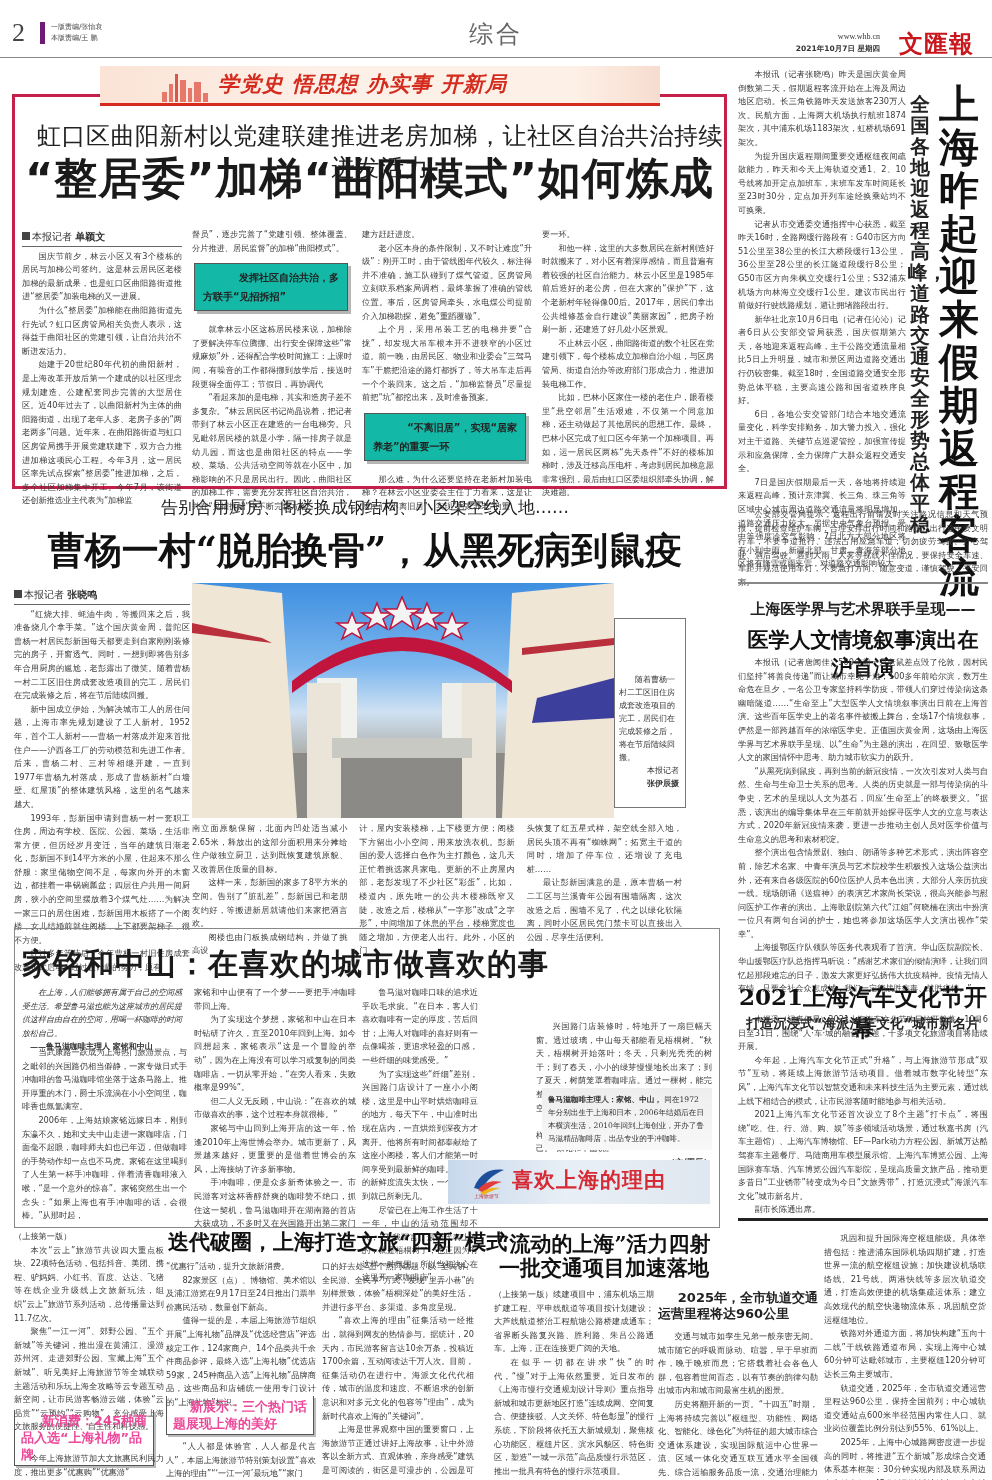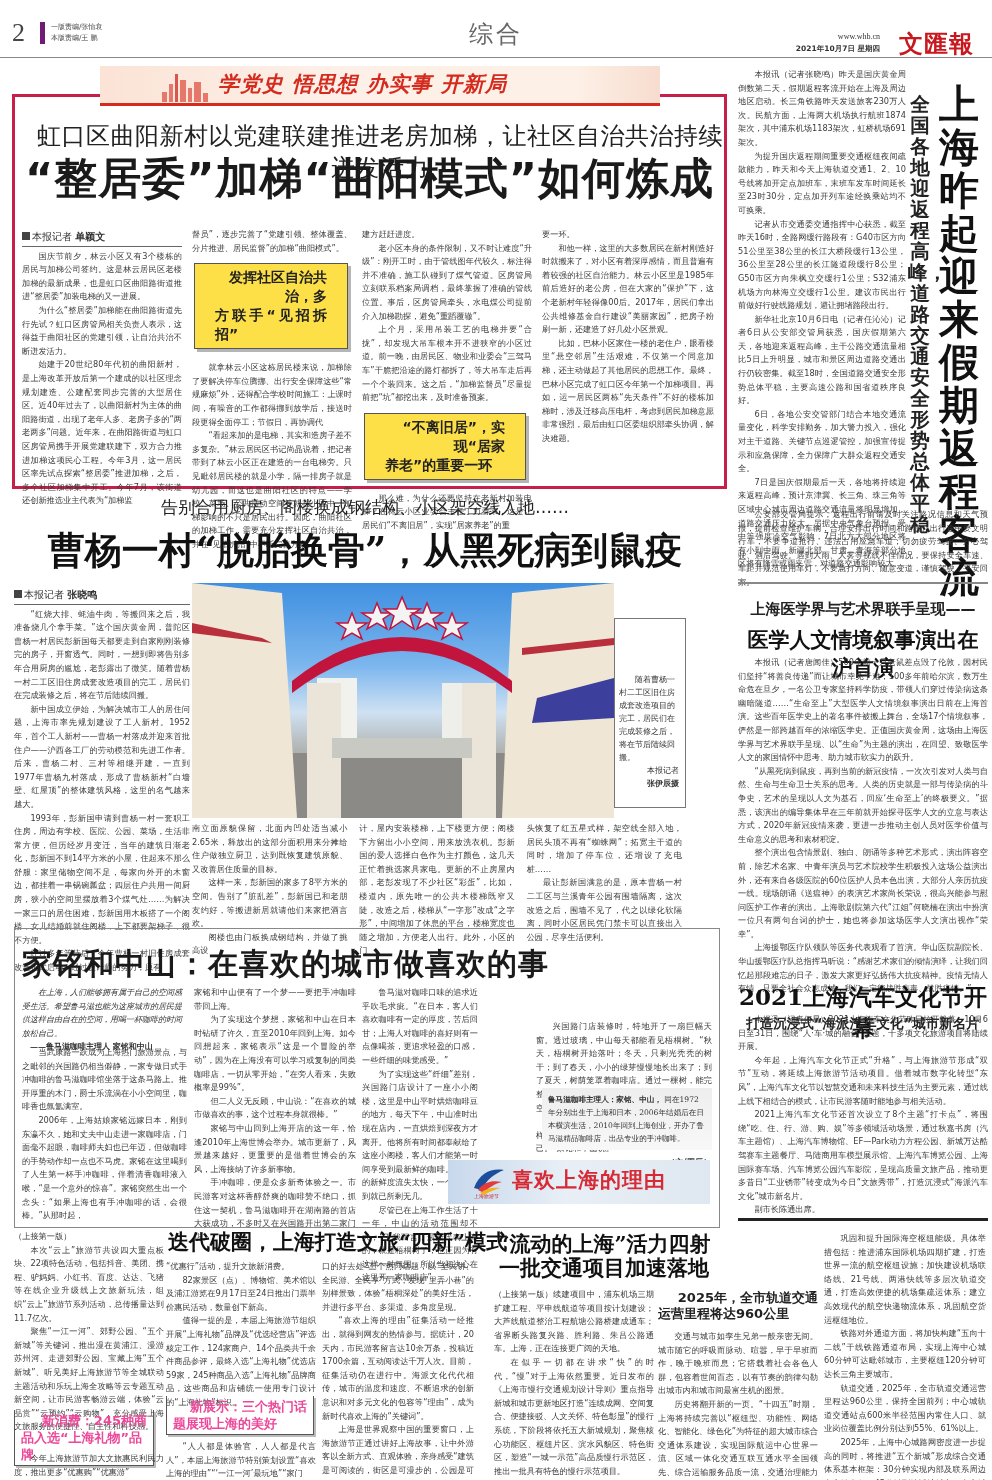--- a/index.html
+++ b/index.html
@@ -27,21 +27,21 @@
   .banner-city { left: 62px; top: 6px; width: 48px; height: 30px; }
   .banner-city span { position: absolute; bottom: 0; background: #e7776a; }
 
   
   .lead-box { left: 12px; top: 94px; width: 715px; height: 395px; border: 3px solid #c6204a; border-top: none; }
   .lead-box-top-l { left: 12px; top: 94px; width: 88px; height: 3px; background: #c6204a; }
   .lead-box-top-r { left: 660px; top: 94px; width: 67px; height: 3px; background: #c6204a; }
   .lead-kicker { left: 12px; width: 715px; top: 120px; text-align: center; font-size: 24px; color: #222; letter-spacing: 0.5px; font-family: "DejaVu Serif", serif; padding-left: 21px; }
   .lead-headline { left: 12px; width: 715px; top: 150px; text-align: center; font-family: "DejaVu Sans", sans-serif; font-weight: bold; font-size: 43px; color: #1a1a1a; letter-spacing: 1px; }
 
-  .subhead-box { border: 1px solid #555; box-shadow: 3px 3px 0 #b5b5b5; background: #fde047; padding: 4px 20px; font-family: "DejaVu Sans", sans-serif; font-weight: bold; font-size: 14px; line-height: 19px; color: #222; }
+  .subhead-box { border: 1px solid #555; box-shadow: 3px 3px 0 #b5b5b5; background: #14b8a6; padding: 4px 8px; font-family: "DejaVu Sans", sans-serif; font-weight: bold; font-size: 10px; line-height: 19px; color: #222; }
   .subhead-box .first { display: block; text-align: right; }
 
   
   .right-top-text { left: 738px; top: 68px; width: 168px; }
   .vhead-big { left: 936px; top: 82px; width: 46px; font-size: 40px; line-height: 43px; font-weight: bold; color: #111; text-align: center; font-family: "DejaVu Serif", serif; }
   .vhead-small { left: 908px; top: 94px; width: 24px; font-size: 19.5px; line-height: 21px; font-weight: bold; color: #222; text-align: center; font-family: "DejaVu Sans", sans-serif; }
   .right-top-tail { left: 738px; top: 508px; width: 250px; }
   .rule-right-1 { left: 738px; top: 582px; width: 250px; height: 1.5px; background: #888; }
 
   
@@ -158,20 +158,21 @@
   <div class="subhead-box" style="margin:8px 6px 12px 2px;">
     <span class="first">“不离旧居”，实现“居家</span>
     <span>养老”的重要一环</span>
   </div>
   <p>那么难，为什么还要坚持在老新村加装电梯？在林云小区业委会主任丁力看来，这是让居民们“不离旧居”，实现“居家养老”的重</p>
 </div>
 
 <div class="abs body-text" style="left:542px;top:228px;width:172px;">
   <div>要一环。</div>
   <p>和他一样，这里的大多数居民在新村刚造好时就搬来了，对小区有着深厚感情，而且普遍有着较强的社区自治能力。林云小区里是1985年前后造好的老公房，但在大家的“保护”下，这个老新村年轻得像00后。2017年，居民们拿出公共维修基金自行建设“美丽家园”，把房子粉刷一新，还建造了好几处小区景观。</p>
+  <p>不止林云小区，曲阳路街道的数个社区在党建引领下，每个楼栋成立加梯自治小组，与区房管局、街道自治办等政府部门形成合力，推进加装电梯工作。</p>
   <p>比如，巴林小区家住一楼的老住户，眼看楼里“悬空邻居”生活艰难，不仅第一个同意加梯，还主动做起了其他居民的思想工作。最终，巴林小区完成了虹口区今年第一个加梯项目。再如，运一居民区两栋“先天条件”不好的楼栋加梯时，涉及迁移高压电杆，考虑到居民加梯意愿非常强烈，最后由虹口区委组织部牵头协调，解决难题。</p>
 </div>
 
 <div class="abs vhead-big">上海昨起迎来假期返程客流</div>
 <div class="abs vhead-small">全国各地迎返程高峰，道路交通安全形势总体平稳</div>
 <div class="abs body-text right-top-text">
   <p>本报讯（记者张晓鸣）昨天是国庆黄金周倒数第二天，假期返程客流开始在上海及周边地区启动。长三角铁路昨天发送旅客230万人次。民航方面，上海两大机场执行航班1874架次，其中浦东机场1183架次，虹桥机场691架次。</p>
   <p>为提升国庆返程期间重要交通枢纽夜间疏散能力，昨天和今天上海轨道交通1、2、10号线将加开定点加班车，末班车发车时间延长至23时30分，定点加开列车途经换乘站均不可换乘。</p>
   <p>记者从市交通委交通指挥中心获悉，截至昨天16时，全路网缓行路段有：G40市区方向51公里至38公里的长江大桥段缓行13公里，36公里至28公里的长江隧道段缓行8公里；G50市区方向朱枫立交缓行1公里；S32浦东机场方向林海立交缓行1公里。建议市民出行前做好行驶线路规划，避让拥堵路段出行。</p>
   <p>新华社北京10月6日电（记者任沁沁）记者6日从公安部交管局获悉，国庆假期第六天，各地迎来返程高峰，主干公路交通流量相比5日上升明显，城市和景区周边道路交通出行仍较密集。截至18时，全国道路交通安全形势总体平稳，主要高速公路和国省道秩序良好。</p>

